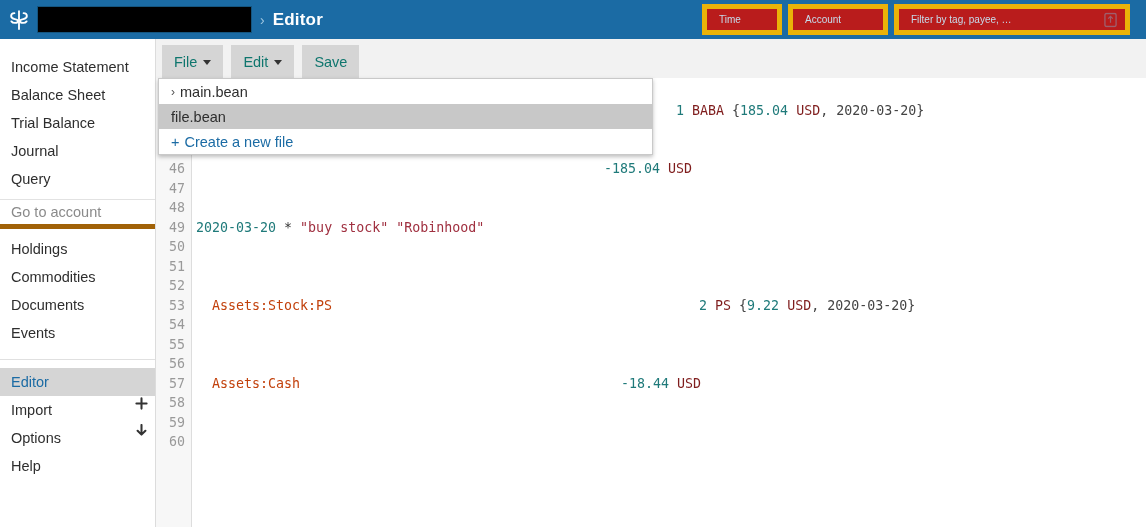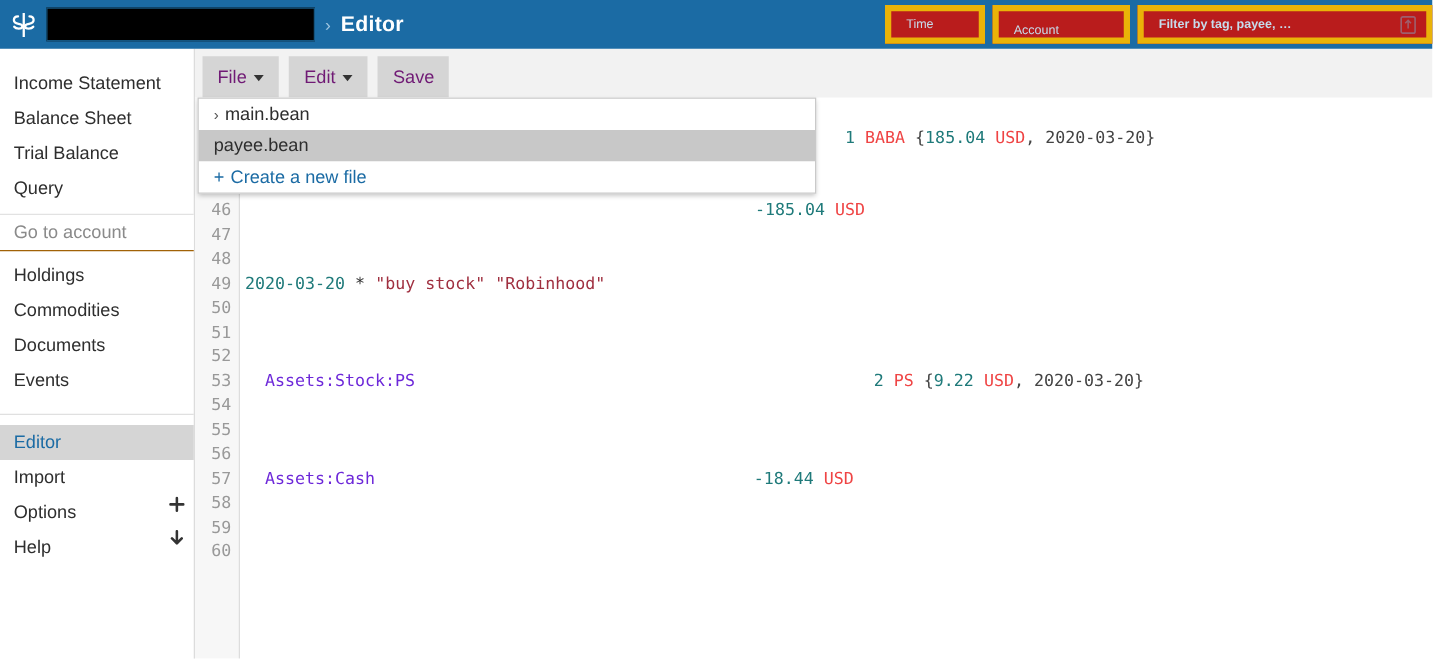--- a/index.html
+++ b/index.html
@@ -48,22 +48,22 @@
     height: 31px;
     background: #b91c1c;
     border: 5px solid #eab308;
     color: #c6dcec;
     font-size: 10px;
     display: flex; align-items: center;
     padding: 0 12px;
     margin-right: 6px;
   }
   .filter-time { width: 80px; }
-  .filter-account { width: 110px; align-items: flex-end; }
-  .filter-tag { width: 236px; margin-right: 0; position: relative; padding-right: 30px; font-weight: bold; }
+  .filter-account { width: 100px; }
+  .filter-tag { width: 236px; margin-right: 16px; position: relative; padding-right: 30px; }
   .filter-icon {
     position: absolute; right: 8px; top: 50%; transform: translateY(-50%);
     width: 13px; height: 15px;
     opacity: .45;
   }
 
   
   .body { flex: 1 1 auto; display: flex; min-height: 0; position: relative; }
 
   
@@ -84,41 +84,41 @@
     white-space: nowrap;
   }
   .nav-item.active { background: #d5d5d5; color: #1b6ba4; }
   .nav-item .nav-label { flex: 1 1 auto; }
   .nav-gap { height: 14px; }
   .nav-divider { height: 1px; background: #e0e0e0; margin: 0; }
   .goto-input {
     margin: 6px 0 6px 0;
     height: 30px;
     border-top: 1px solid #e2e2e2;
-    border-bottom: 1px solid #a16207;
+    border-bottom: 5px solid #a16207;
     display: flex; align-items: center;
     padding-left: 11px;
     color: #8a8a8a;
     font-size: 14.5px;
     background: #fff;
   }
 
   
   .main { flex: 1 1 auto; display: flex; flex-direction: column; min-width: 0; position: relative; background: #fff; }
 
   .toolbar {
     height: 39px; min-height: 39px;
     background: #f2f2f2;
     display: flex; align-items: stretch;
     padding: 6px 0 0 6px;
     position: relative; z-index: 20;
   }
   .tb-btn {
     background: #d5d5d5;
-    color: #701a75;
+    color: #0f766e;
     font-size: 14.5px;
     padding: 0 12px;
     height: 33px;
     display: flex; align-items: center; gap: 6px;
     margin-right: 8px;
     border: none;
     font-family: "Liberation Sans", sans-serif;
   }
   .caret {
     width: 0; height: 0;
@@ -182,23 +182,23 @@
     overflow: hidden;
     position: relative;
   }
   .code-line { height: 19.5px; line-height: 19.5px; position: relative; }
   .amt { position: absolute; }
 
   
   .t-date   { color: #1f7a7a; }
   .t-flag   { color: #333; }
   .t-str    { color: #a03040; }
-  .t-acct   { color: #6d28d9; text-align: center; }
+  .t-acct   { color: #c2410c; text-align: center; }
   .t-num    { color: #1f7a7a; }
-  .t-cur    { color: #ef4444; }
+  .t-cur    { color: #7f1d1d; }
   .t-cost   { color: #444; }
 </style>
 </head>
 <body>
 
 <div class="app">
 
   <div class="header">
     <div class="logo-wrap">
       <svg class="logo-svg" viewBox="0 0 24 24">
@@ -234,20 +234,23 @@
       <div class="nav-gap"></div>
 
       <div class="nav-item">
         <span class="nav-label">Income Statement</span>
       </div>
       <div class="nav-item">
         <span class="nav-label">Balance Sheet</span>
       </div>
       <div class="nav-item">
         <span class="nav-label">Trial Balance</span>
+      </div>
+      <div class="nav-item">
+        <span class="nav-label">Journal</span>
       </div>
       <div class="nav-item">
         <span class="nav-label">Query</span>
       </div>
 
       <div class="goto-input">
         <span>Go to account</span>
       </div>
 
       <div class="nav-item">
@@ -341,21 +344,21 @@
             <div class="code-line">
               <span class="amt" style="left:408px;"><span class="t-num">-185.04</span> <span class="t-cur">USD</span></span>
             </div>
           </div>
 
           
           <div class="code-line"><span class="t-date">2020-03-20</span> <span class="t-flag">*</span> <span class="t-str">"buy stock"</span> <span class="t-str">"Robinhood"</span></div>
           
           <div class="code-line">  <span class="t-acct">Assets:Stock:PS</span><span class="amt" style="left:503px;"><span class="t-num">2</span> <span class="t-cur">PS</span> <span class="t-cost">{</span><span class="t-num">9.22</span> <span class="t-cur">USD</span><span class="t-cost">, 2020-03-20}</span></span></div>
           
-          <div class="code-line">  <span class="t-acct">Assets:Cash</span><span class="amt" style="left:407px;"><span class="t-num">-18.44</span> <span class="t-cur">USD</span></span></div>
+          <div class="code-line">  <span class="t-acct">Assets:Cash</span><span class="amt" style="left:425px;"><span class="t-num">-18.44</span> <span class="t-cur">USD</span></span></div>
           
           <div class="code-line"> </div>
           
           
           
           
           
           
           
           
@@ -384,21 +387,21 @@
 
         </div>
       </div>
 
       <div class="dropdown">
         <div class="dd-item">
           <span class="dd-chev">›</span>
           <span>main.bean</span>
         </div>
         <div class="dd-item selected">
-          <span>payee.bean</span>
+          <span>file.bean</span>
         </div>
         <div class="dd-item create">
           <span class="dd-plus">+</span>
           <span>Create a new file</span>
         </div>
       </div>
 
     </div>
   </div>
 </div>

